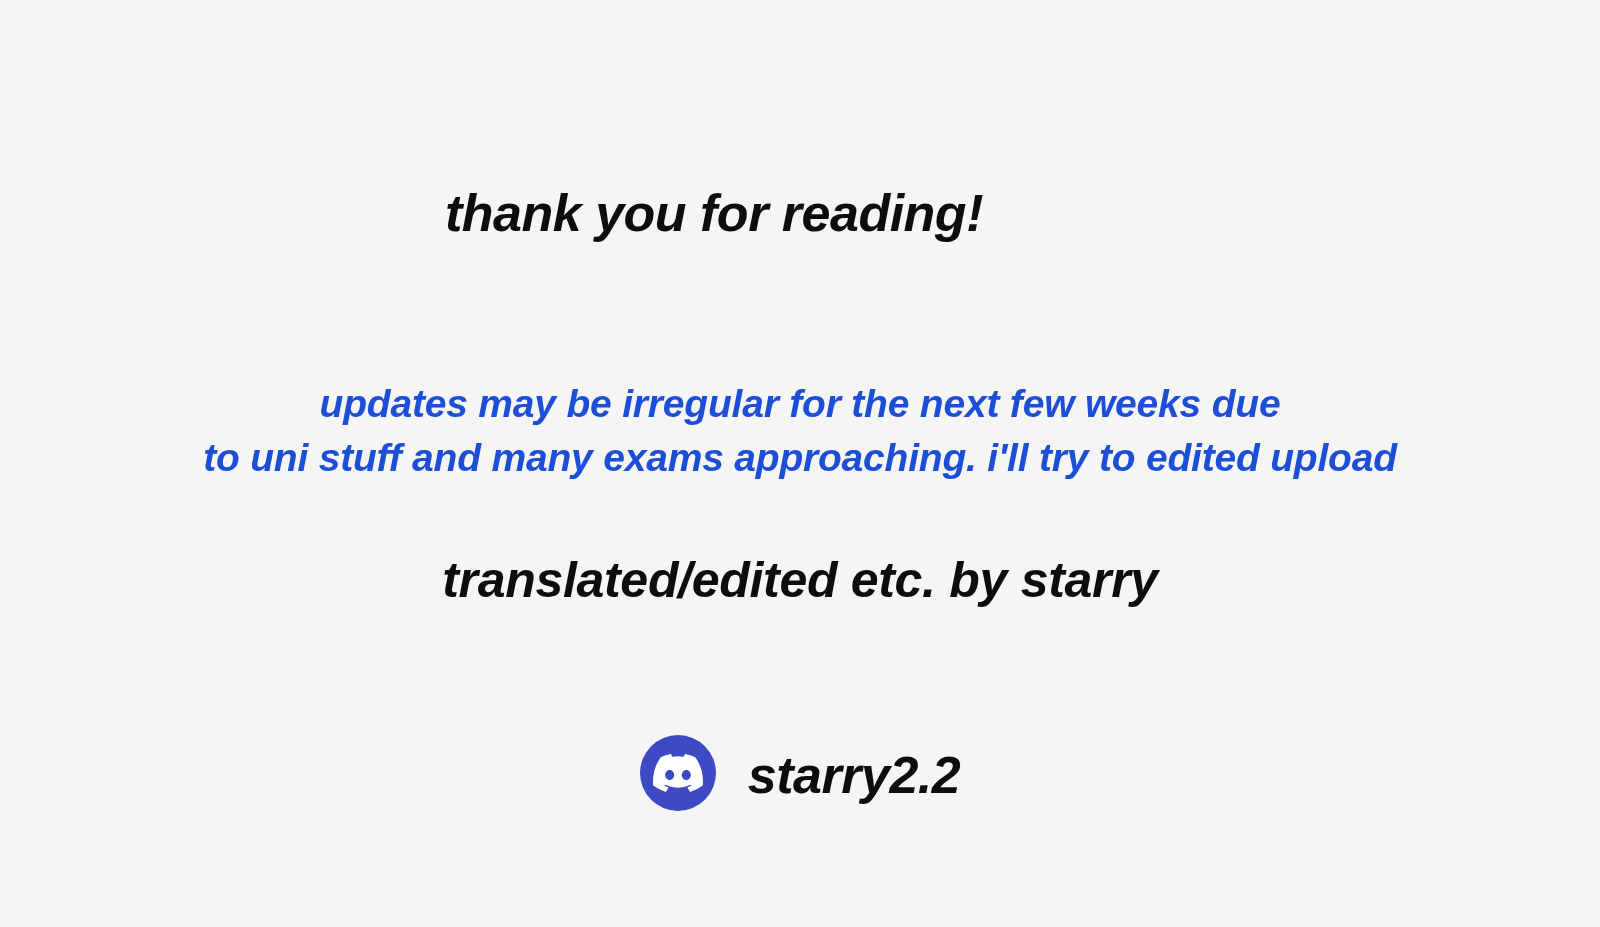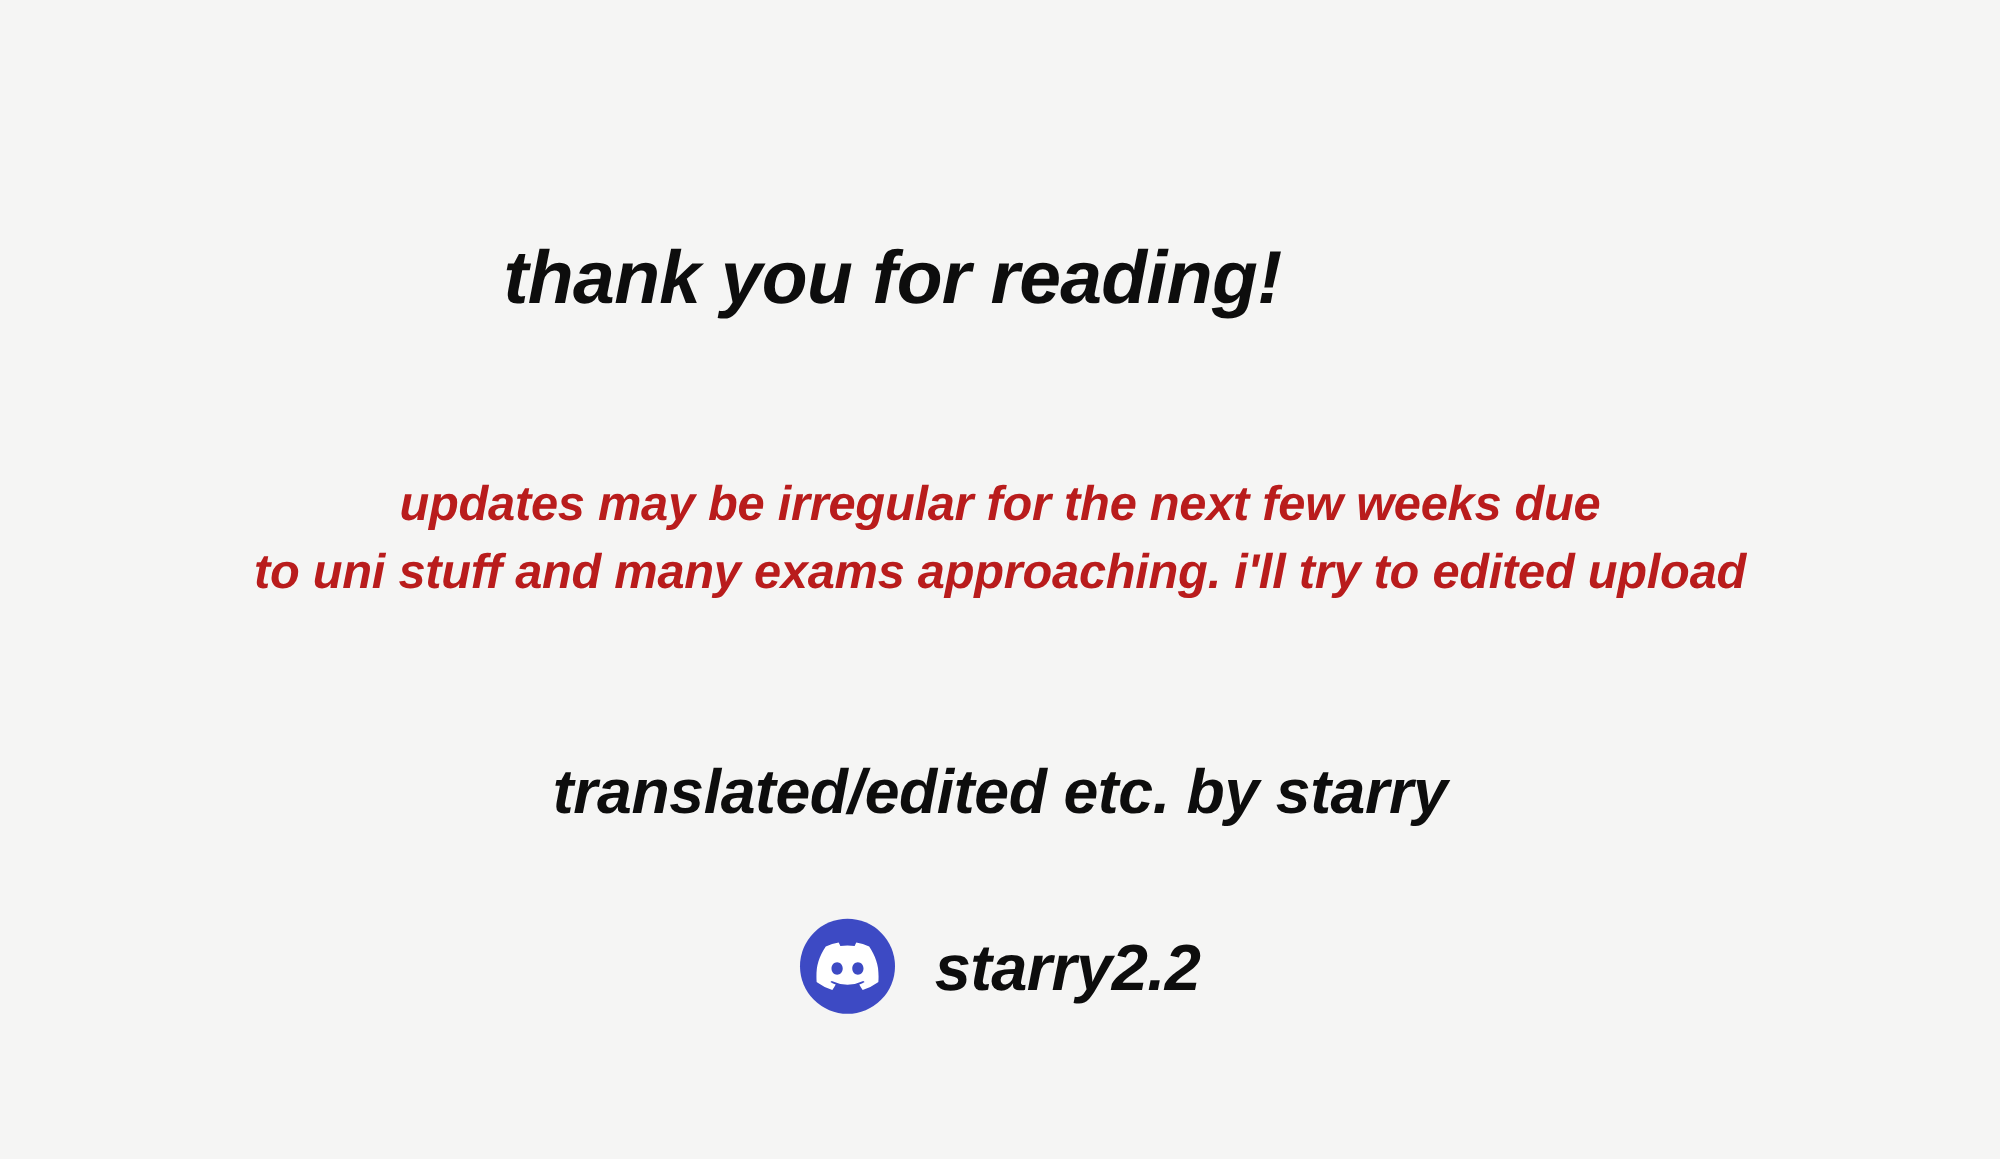--- a/index.html
+++ b/index.html
@@ -27,52 +27,52 @@
     align-items: center;
   }
 
   
   .headline {
     position: absolute;
     top: 152px;
     left: 0;
     width: 1428px;
     text-align: center;
-    font-size: 60px;
+    font-size: 52px;
     line-height: 1.0;
     font-weight: 700;
     font-style: italic;
     letter-spacing: -0.5px;
     color: #0d0d0d;
     white-space: nowrap;
   }
 
   
   .notice {
     position: absolute;
     top: 338px;
     left: 0;
     width: 1600px;
     text-align: center;
     font-size: 39px;
     line-height: 54px;
     font-weight: 600;
     font-style: italic;
     letter-spacing: -0.2px;
-    color: #b91c1c;
+    color: #1d4ed8;
   }
   .notice .line {
     display: block;
     white-space: nowrap;
   }
 
   
   .credit {
     position: absolute;
-    top: 608px;
+    top: 555px;
     left: 0;
     width: 1600px;
     text-align: center;
     font-size: 50px;
     line-height: 1.0;
     font-weight: 600;
     font-style: italic;
     letter-spacing: -0.3px;
     color: #0d0d0d;
     white-space: nowrap;

